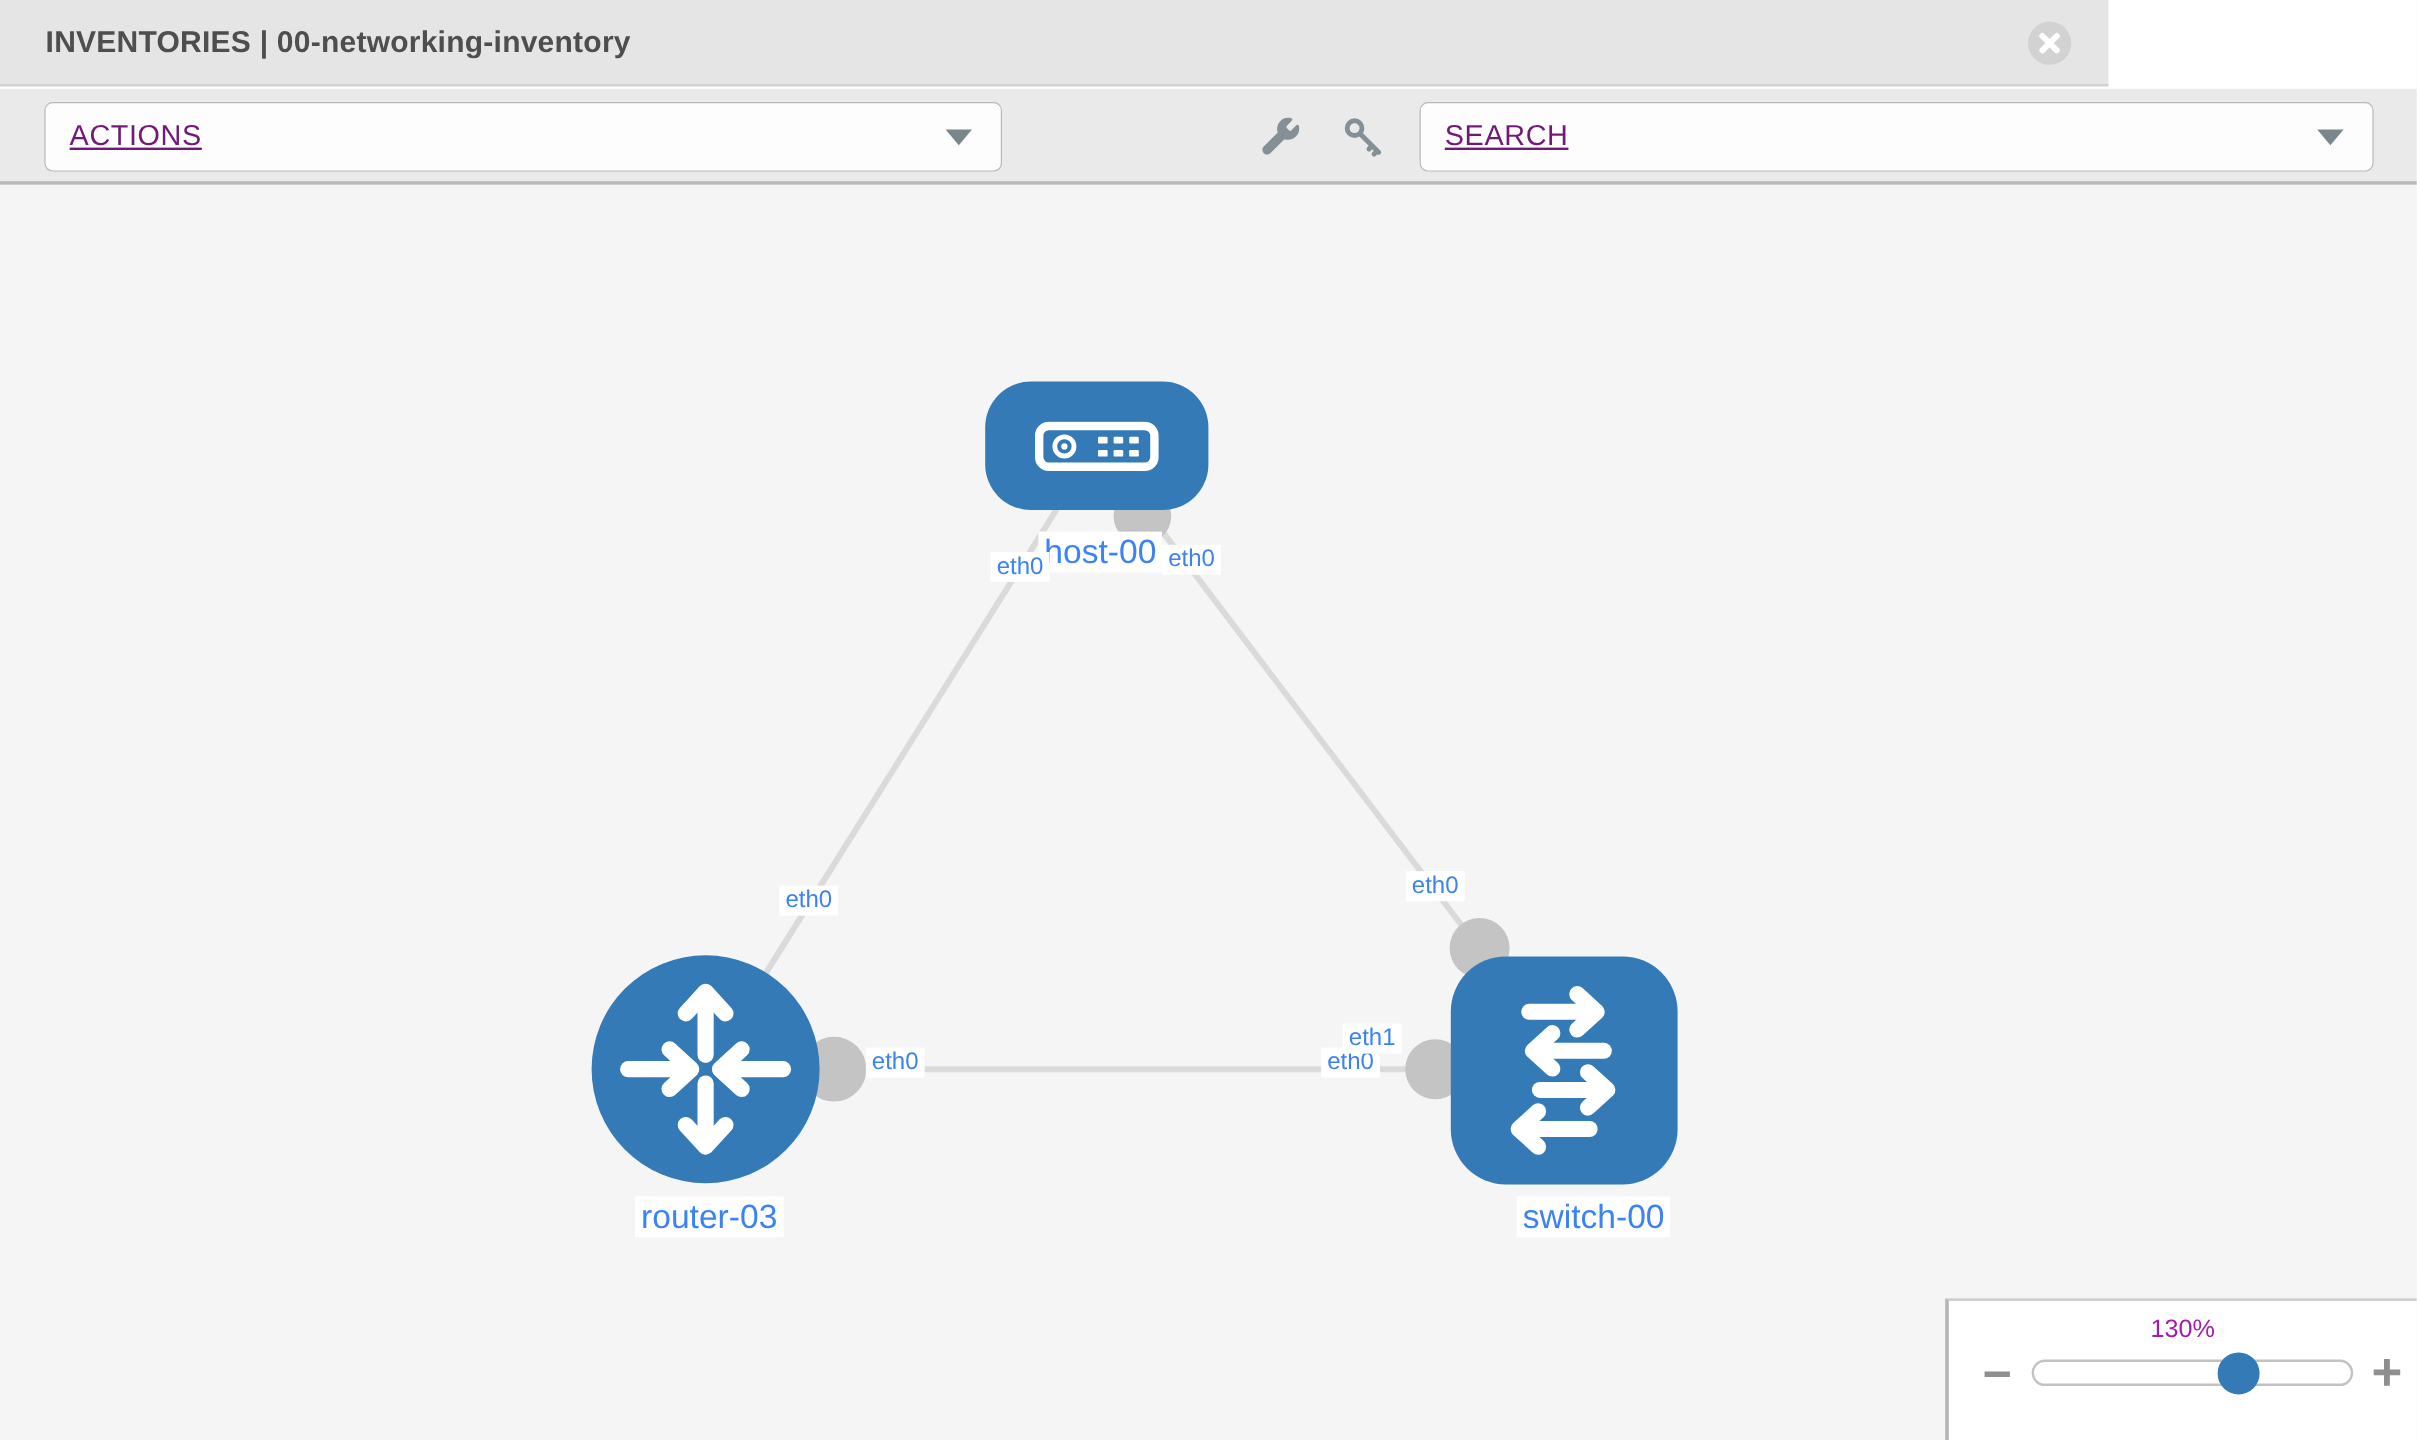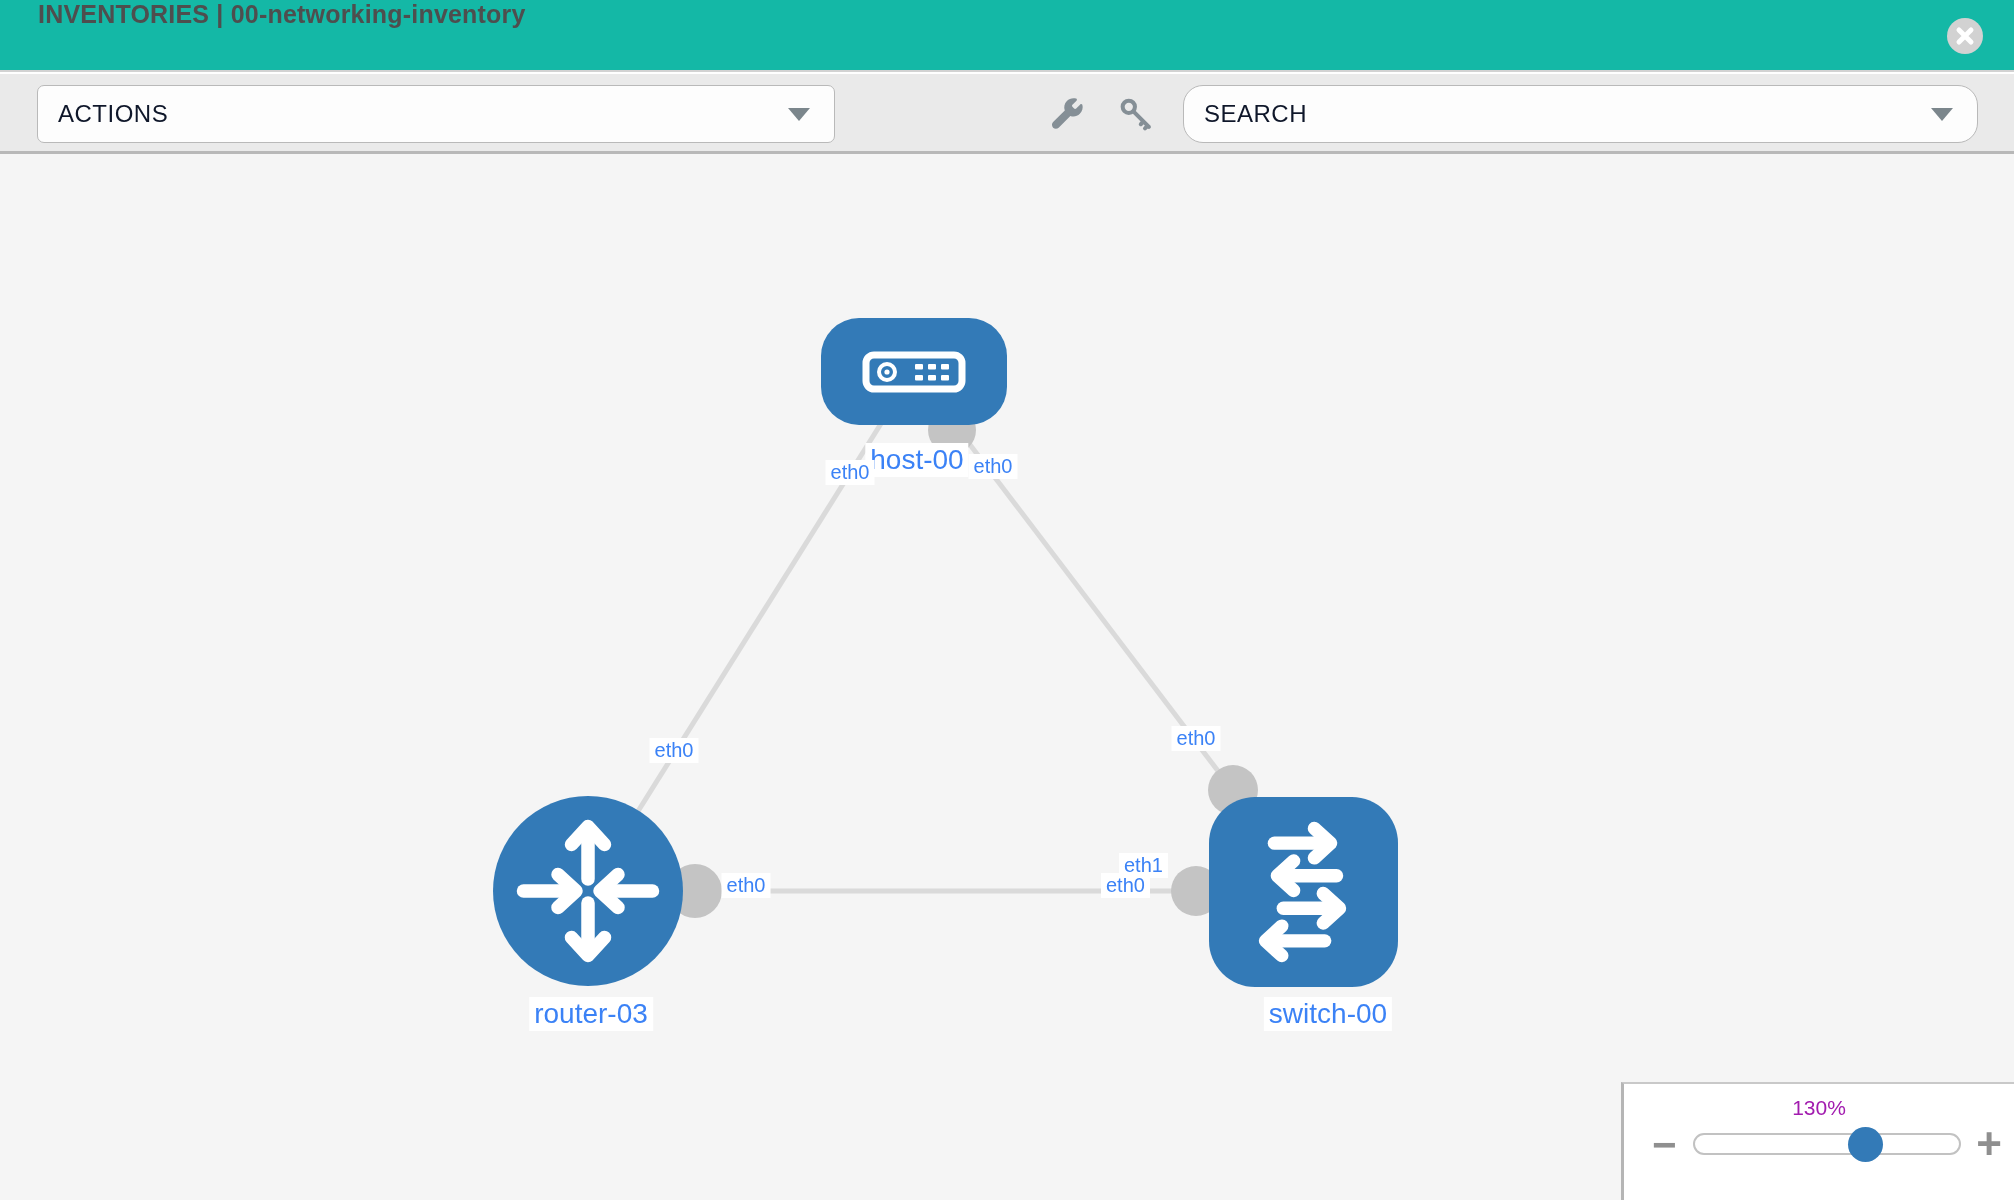--- a/index.html
+++ b/index.html
@@ -1,50 +1,50 @@
 <!DOCTYPE html>
 <html style="--node-color: #337ab7; --accent-color: #337ab7;"><head>
 <meta charset="utf-8">
 <style>
   * { box-sizing: border-box; margin: 0; padding: 0; }
   html,body { width: 2014px; height: 1200px; overflow: hidden; }
   body { font-family: "Liberation Sans", "DejaVu Sans", sans-serif; background: #fff; position: relative; }
 
   
   .header {
-    position: absolute; left: 0; top: 0; width: 2014px; height: 72px;
-    background: #14b8a6; border-bottom: 2px solid #d2d2d2;
-    display: flex; align-items: flex-start;
+    position: absolute; left: 0; top: 0; width: 1757px; height: 72px;
+    background: #e5e5e5; border-bottom: 2px solid #d2d2d2;
+    display: flex; align-items: center;
   }
   .header-title { margin-left: 38px; font-size: 25px; font-weight: bold; color: #4e4e4e; letter-spacing: .2px; }
   .close-btn {
     position: absolute; right: 31px; top: 18px; width: 36px; height: 36px;
     border-radius: 50%; background: #d2d2d2; border: none; cursor: pointer;
     display: flex; align-items: center; justify-content: center;
   }
 
   
   .toolbar {
     position: absolute; left: 0; top: 74px; width: 2014px; height: 80px;
     background: #eaeaea; border-bottom: 3px solid #b8b8b8;
   }
   .select-box {
     position: absolute; top: 11px; height: 58px; background: #fdfdfd;
     border: 1px solid #b9b9b9; border-radius: 7px;
     display: flex; align-items: center; cursor: pointer;
   }
-  .select-box .select-label { font-size: 24px; color: #0f172a; padding-left: 20px; letter-spacing: .5px; }
+  .select-box .select-label { font-size: 24px; color: #701a75; padding-left: 20px; letter-spacing: .5px; text-decoration: underline; }
   .caret {
     position: absolute; right: 24px; top: 50%; margin-top: -6px;
     width: 0; height: 0;
     border-left: 11px solid transparent; border-right: 11px solid transparent;
     border-top: 13px solid #7b868c;
   }
   .actions-box { left: 37px; width: 798px; }
-  .search-box { left: 1183px; width: 795px; border-radius: 20px; }
+  .search-box { left: 1183px; width: 795px; }
   .tool-icon { position: absolute; top: 22px; color: #858f96; cursor: pointer; }
   .wrench { left: 1048px; }
   .key { left: 1118px; }
 
   
   .canvas {
     position: absolute; left: 0; top: 154px; width: 2014px; height: 1046px;
     background: #f5f5f5; overflow: hidden;
   }
   .links-layer { position: absolute; left: 0; top: 0; }

